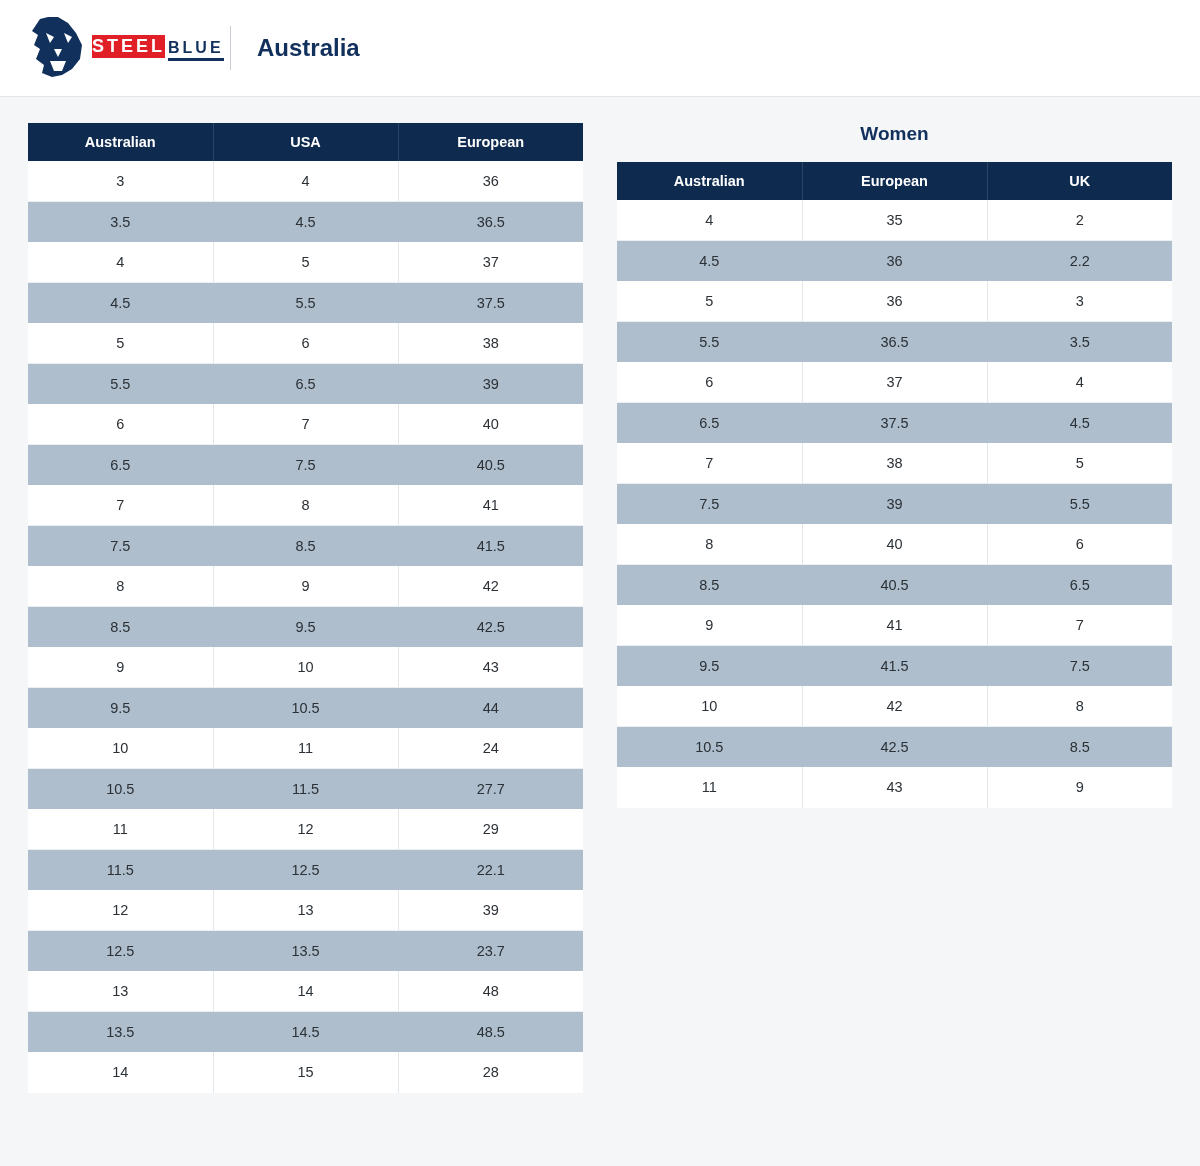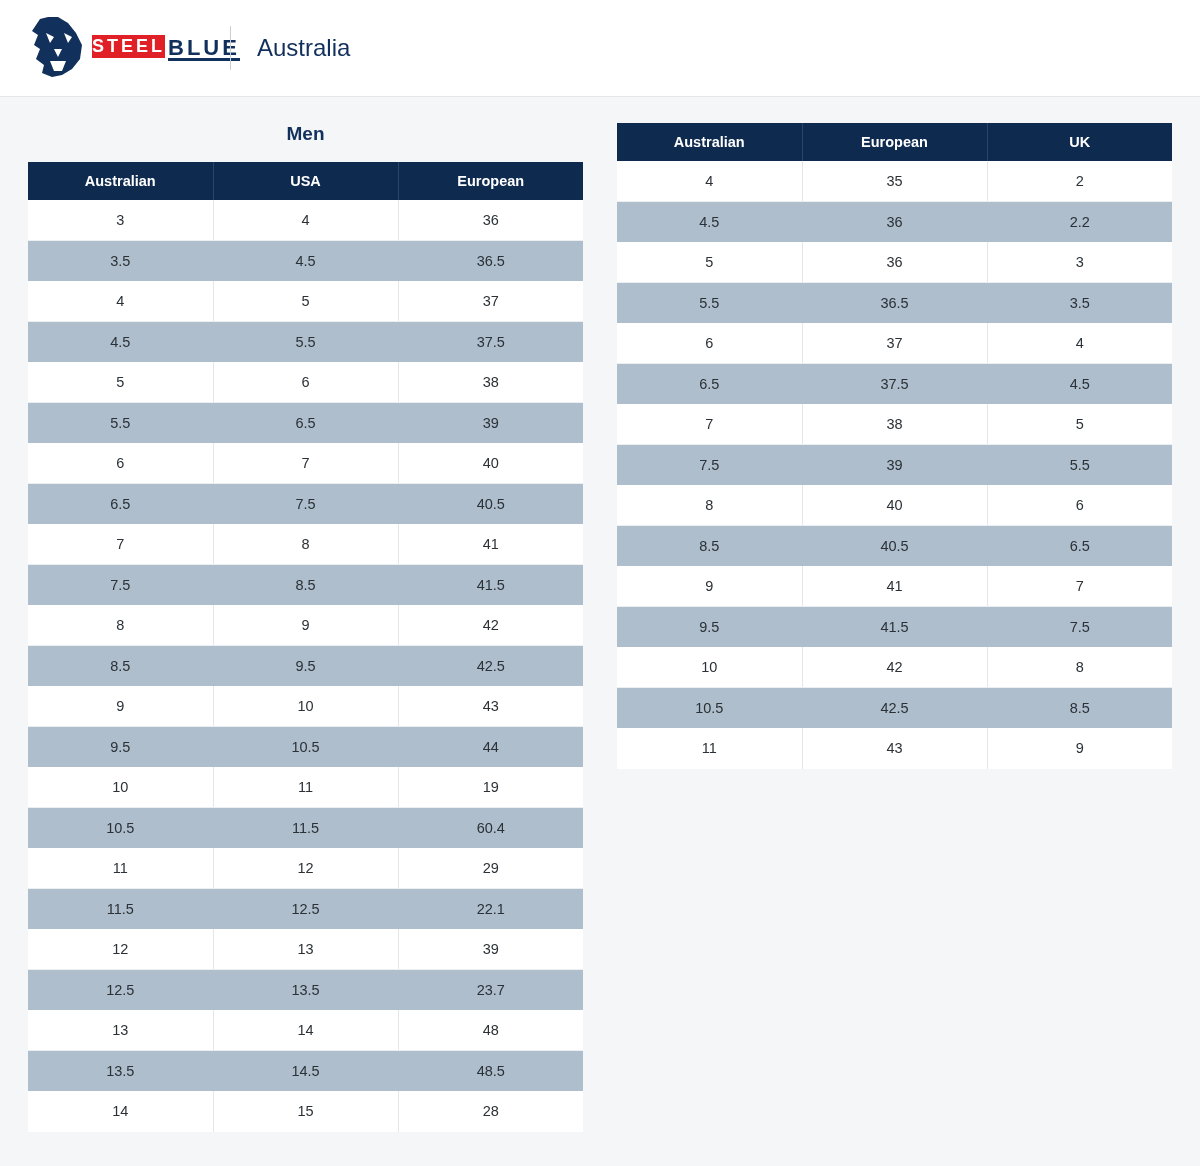--- a/index.html
+++ b/index.html
@@ -47,37 +47,37 @@
     font-size: 18px;
     letter-spacing: 3px;
     text-align: center;
     line-height: 22px;
     height: 23px;
   }
   .wm-blue {
     background: #ffffff;
     color: #12305c;
     font-weight: bold;
-    font-size: 22px;
+    font-size: 16px;
     letter-spacing: 3px;
     text-align: center;
     line-height: 26px;
     height: 26px;
     border-bottom: 3px solid #12305c;
   }
   .divider-v {
     width: 1px;
     height: 44px;
     background: #c8ced4;
     margin: 0 26px 0 34px;
   }
   .region-title {
     color: #12305c;
     font-size: 24px;
-    font-weight: normal;
+    font-weight: bold;
   }
   
   .content {
     display: flex;
     gap: 34px;
     padding: 26px 28px 40px 28px;
   }
   .table-block {
     flex: 1 1 0;
   }
@@ -142,21 +142,20 @@
         <div class="wm-blue">BLUE</div>
       </div>
     </div>
     <div class="divider-v"></div>
     <div class="region-title">Australia</div>
   </div>
 
   <div class="content">
 
     <div class="table-block">
-      <div class="table-caption">Men</div>
       <table>
         <thead>
           <tr>
             <th>Australian</th>
             <th>USA</th>
             <th>European</th>
           </tr>
         </thead>
         <tbody id="men-body">
             <tr>
@@ -225,26 +224,26 @@
               <td>43</td>
             </tr>
             <tr>
               <td>9.5</td>
               <td>10.5</td>
               <td>44</td>
             </tr>
             <tr>
               <td>10</td>
               <td>11</td>
-              <td>19</td>
+              <td>24</td>
             </tr>
             <tr>
               <td>10.5</td>
               <td>11.5</td>
-              <td>60.4</td>
+              <td>27.7</td>
             </tr>
             <tr>
               <td>11</td>
               <td>12</td>
               <td>29</td>
             </tr>
             <tr>
               <td>11.5</td>
               <td>12.5</td>
               <td>22.1</td>
@@ -272,20 +271,21 @@
             <tr>
               <td>14</td>
               <td>15</td>
               <td>28</td>
             </tr>
           </tbody>
       </table>
     </div>
 
     <div class="table-block">
+      <div class="table-caption">Women</div>
       <table>
         <thead>
           <tr>
             <th>Australian</th>
             <th>European</th>
             <th>UK</th>
           </tr>
         </thead>
         <tbody id="women-body">
             <tr>

